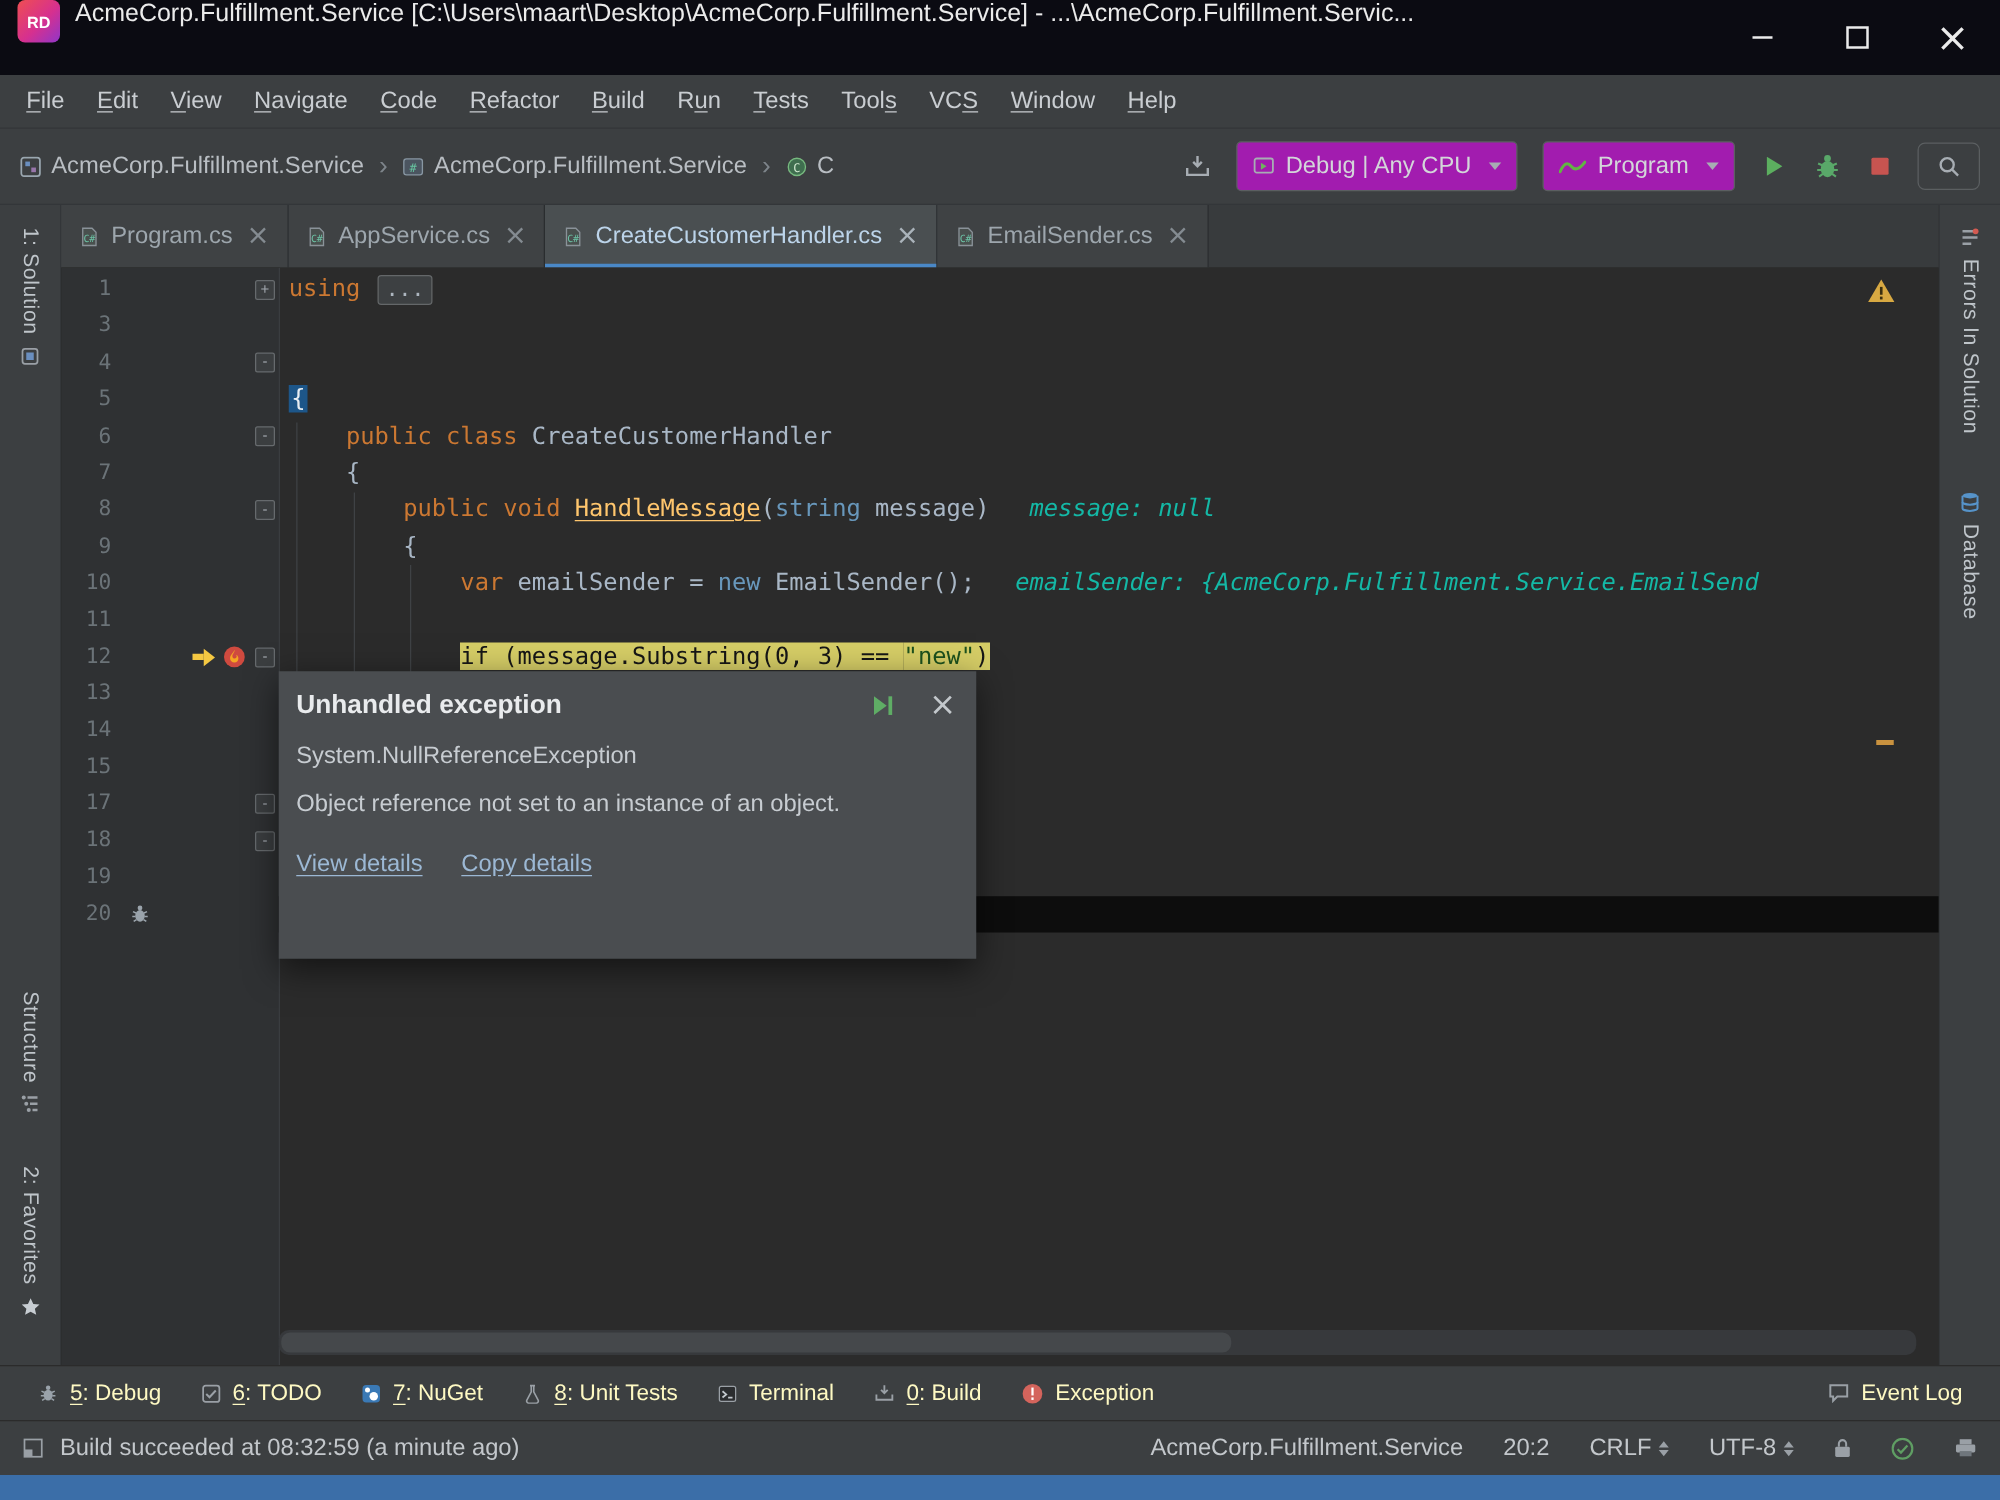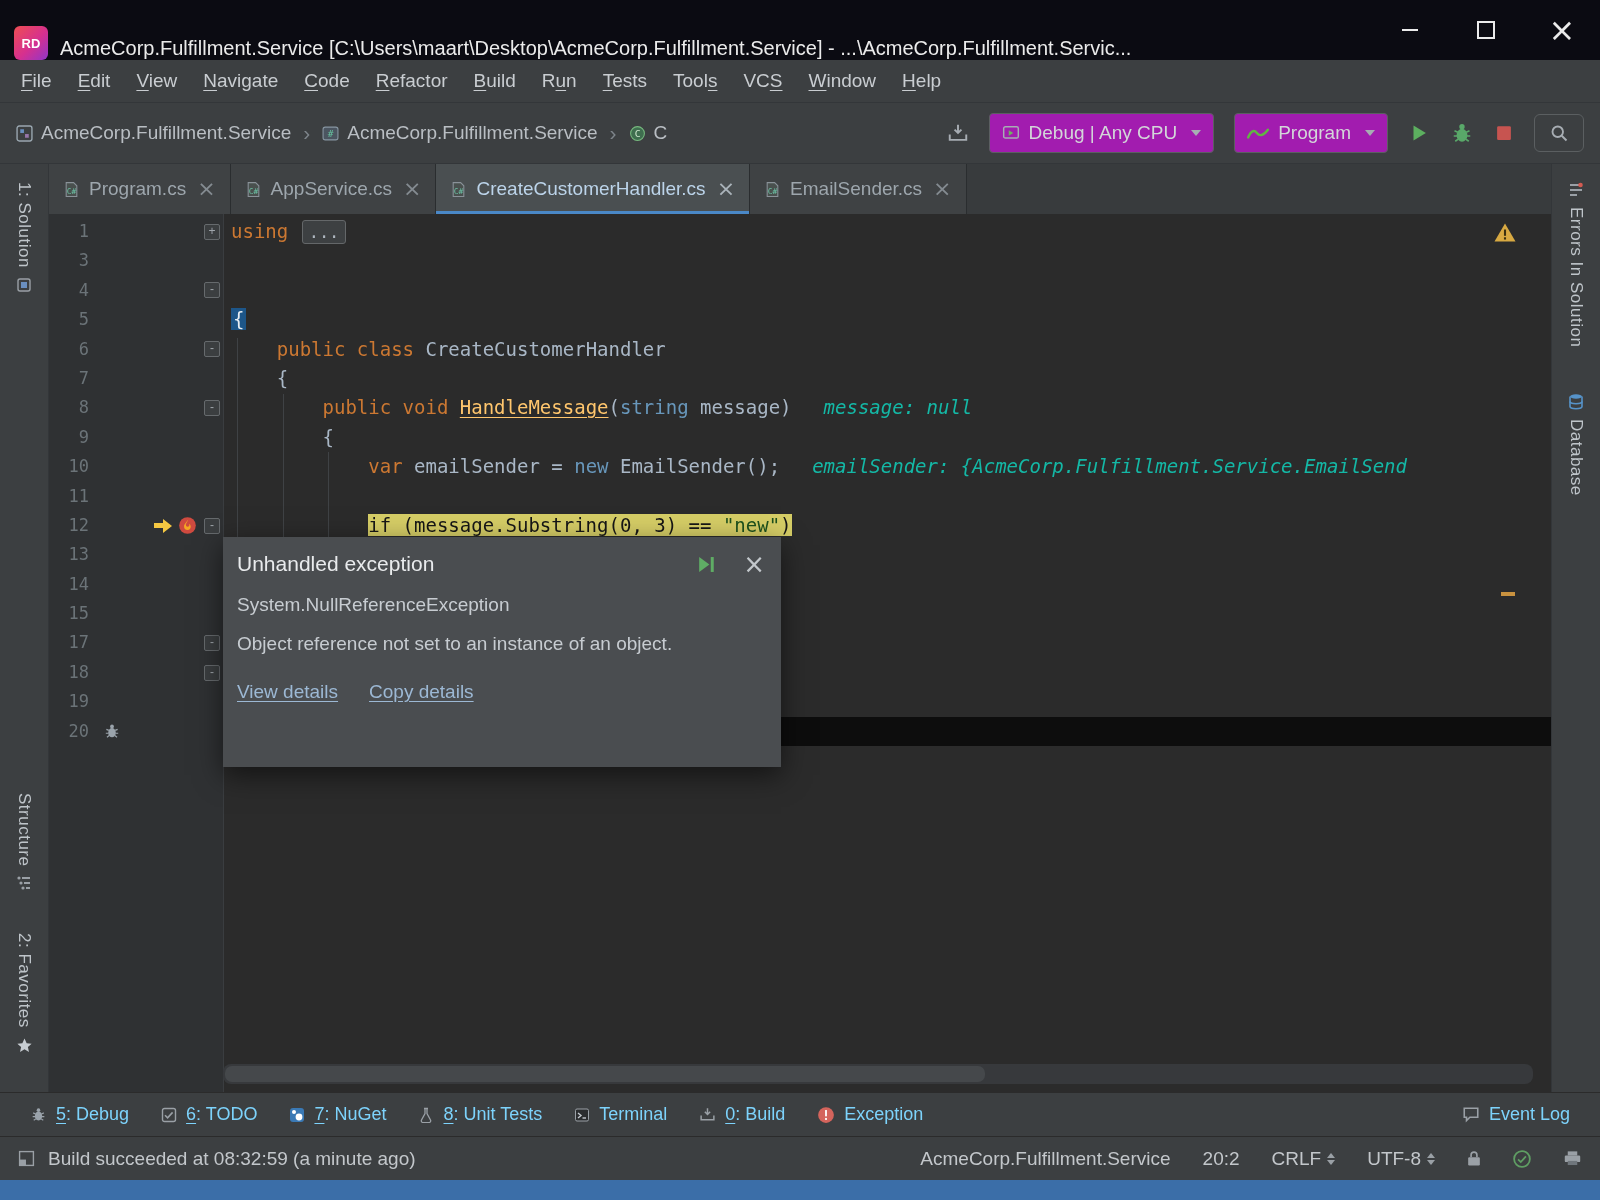--- a/index.html
+++ b/index.html
@@ -1,20 +1,20 @@
 <!DOCTYPE html>
 <html><head>
 <meta charset="utf-8">
 <style>
   html,body{margin:0;padding:0;}
   body{width:1600px;height:1200px;overflow:hidden;background:#2b2b2b;font-family:"Liberation Sans",sans-serif;-webkit-font-smoothing:antialiased;}
   .window{width:1600px;height:1200px;display:flex;flex-direction:column;}
 
   
-  .titlebar{height:60px;background:#0b0b12;display:flex;align-items:flex-end;color:#ebebeb;flex:none;}
+  .titlebar{height:60px;background:#0b0b12;display:flex;align-items:flex-start;color:#ebebeb;flex:none;}
   .logo{width:34px;height:34px;margin:0 12px 0 14px;border-radius:6px;flex:none;
         background:linear-gradient(135deg,#ef4e52 0%,#d6308f 55%,#9036c9 100%);
         display:flex;align-items:center;justify-content:center;font-weight:bold;font-size:13px;color:#fff;}
   .title-text{font-size:20px;white-space:nowrap;overflow:hidden;flex:1;}
   .win-controls{display:flex;margin-left:auto;flex:none;}
   .win-btn{width:76px;height:60px;display:flex;align-items:center;justify-content:center;}
   .min-glyph{width:16px;height:2px;background:#ebebeb;}
   .max-glyph{width:14px;height:14px;border:2px solid #ebebeb;}
   .close-glyph{font-size:32px;line-height:30px;color:#ebebeb;font-family:"DejaVu Sans",sans-serif;}
 
@@ -87,30 +87,30 @@
   .exec-arrow .tri{width:0;height:0;border-top:7px solid transparent;border-bottom:7px solid transparent;border-left:9px solid #f5c842;display:block;}
 
   .editor-warning{position:absolute;top:8px;right:34px;z-index:2;}
   .stripe-mark{position:absolute;top:378px;right:36px;width:14px;height:4px;background:#c9923f;z-index:2;}
   .hscroll{position:absolute;left:174px;right:18px;bottom:8px;height:20px;background:#37393c;border-radius:8px;z-index:2;}
   .hscroll .thumb{position:absolute;left:2px;top:2px;bottom:2px;width:58%;background:#45484b;border-radius:7px;}
 
   
   .popup{position:absolute;left:174px;top:323px;width:558px;height:230px;background:#4a4d50;color:#c7ccd1;z-index:10;box-shadow:0 8px 26px rgba(0,0,0,.55);}
   .popup-header{display:flex;align-items:center;padding:15px 16px 8px 14px;}
-  .popup-title{flex:1;font-size:21px;font-weight:normal;color:#e9ebed;}
+  .popup-title{flex:1;font-size:21px;font-weight:bold;color:#e9ebed;}
   .popup-close{font-size:26px;color:#c3c8cc;margin-left:26px;font-family:"DejaVu Sans",sans-serif;line-height:20px;}
   .popup-body{padding:2px 14px;font-size:19px;}
   .exc-type{margin-top:8px;}
   .exc-msg{margin-top:17px;}
   .popup-links{margin-top:26px;display:flex;gap:31px;}
   .plink{color:#9cb8d4;text-decoration:underline;text-underline-offset:3px;}
 
   
-  .toolbtns{height:43px;background:#3c3f41;border-top:1px solid #2b2b2b;display:flex;align-items:center;padding:0 14px;flex:none;font-size:18px;color:#7dd3fc;}
+  .toolbtns{height:43px;background:#3c3f41;border-top:1px solid #2b2b2b;display:flex;align-items:center;padding:0 14px;flex:none;font-size:18px;color:#fef9c3;}
   .tool-btn{display:flex;align-items:center;gap:9px;padding:0 16px;}
   .tools-right{margin-left:auto;display:flex;}
   .tool-label u{text-underline-offset:3px;}
 
   
   .statusbar{height:43px;background:#3c3f41;border-top:1px solid #2b2b2b;display:flex;align-items:center;padding:0 18px;flex:none;font-size:19px;color:#c3c7cb;}
   .sb-left{display:flex;align-items:center;gap:13px;}
   .sb-right{margin-left:auto;display:flex;align-items:center;gap:32px;}
   .ud{display:inline-flex;flex-direction:column;gap:2px;margin-left:6px;vertical-align:middle;}
   .ud i{width:0;height:0;border-left:4px solid transparent;border-right:4px solid transparent;display:block;}

